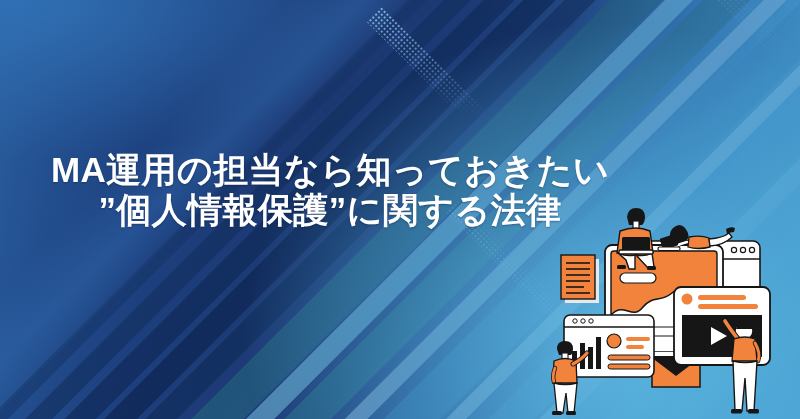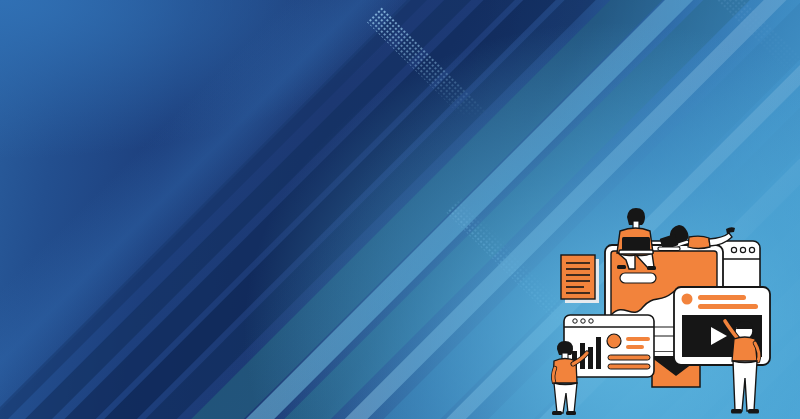--- a/index.html
+++ b/index.html
@@ -119,20 +119,24 @@
   </div>
 
   <div class="dots fade-a" style="left:352px;top:56px;width:150px;height:22px;"></div>
   <div class="dots fade-b" style="left:430px;top:250px;width:170px;height:26px;opacity:.55;"></div>
   <div class="dots fade-b" style="left:600px;top:330px;width:210px;height:40px;opacity:.42;"></div>
   <div class="dots fade-a" style="left:700px;top:30px;width:140px;height:20px;opacity:.30;"></div>
 
   <div class="bg-cyan"></div>
   <div class="bg-bloom"></div>
 
+  <div id="title-block">
+    <div class="t-line l1">MA運用の担当なら知っておきたい</div>
+    <div class="t-line l2">”個人情報保護”に関する法律</div>
+  </div>
 
   <div id="illustration">
     <svg viewBox="0 0 248 216" xmlns="http://www.w3.org/2000/svg">
       <defs>
         <style>
           .or{fill:#f2833c}.ord{fill:#dd7030}.wh{fill:#ffffff}
           .ink{fill:#161616}.sh{fill:#e6eaee}
           .ln{stroke:#161616;stroke-width:1.5;fill:none;stroke-linecap:round;stroke-linejoin:round}
           .lnT{stroke:#161616;stroke-width:1.2;fill:none;stroke-linecap:round;stroke-linejoin:round}
         </style>

